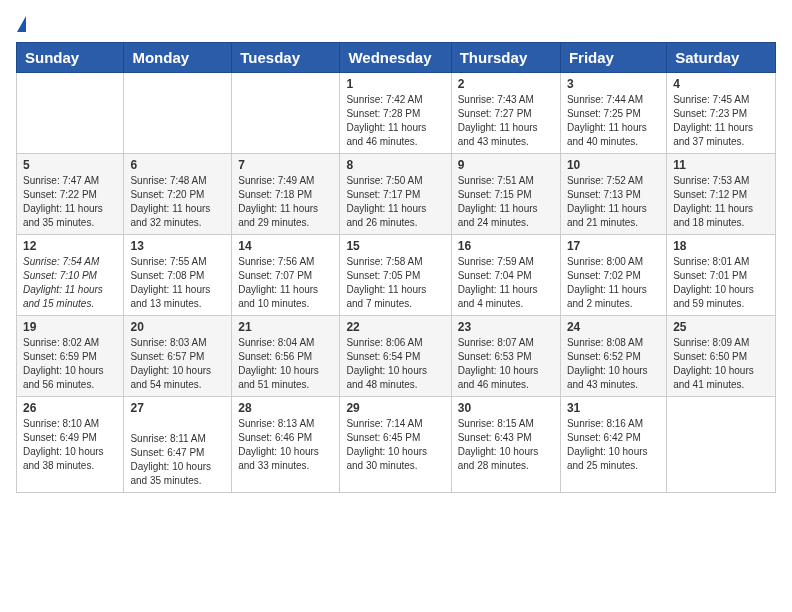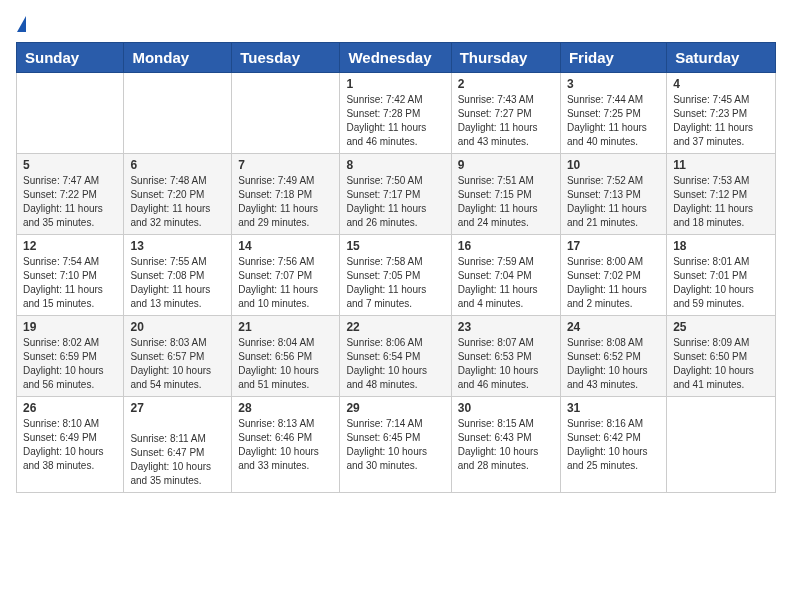--- a/index.html
+++ b/index.html
@@ -212,21 +212,21 @@
           <span class="day-number">11</span>
           <div class="day-info" style="white-space: pre-line;">Sunrise: 7:53 AM
 Sunset: 7:12 PM
 Daylight: 11 hours
 and 18 minutes.</div>
         </td>
       </tr>
       <tr>
         <td>
           <span class="day-number">12</span>
-          <div class="day-info" style="white-space: pre-line;">Sunrise: 7:54 AM
+          <div class="day-info" style="white-space: pre-line; font-style: italic;">Sunrise: 7:54 AM
 Sunset: 7:10 PM
 Daylight: 11 hours
 and 15 minutes.</div>
         </td>
         <td>
           <span class="day-number">13</span>
           <div class="day-info" style="white-space: pre-line;">Sunrise: 7:55 AM
 Sunset: 7:08 PM
 Daylight: 11 hours
 and 13 minutes.</div>

